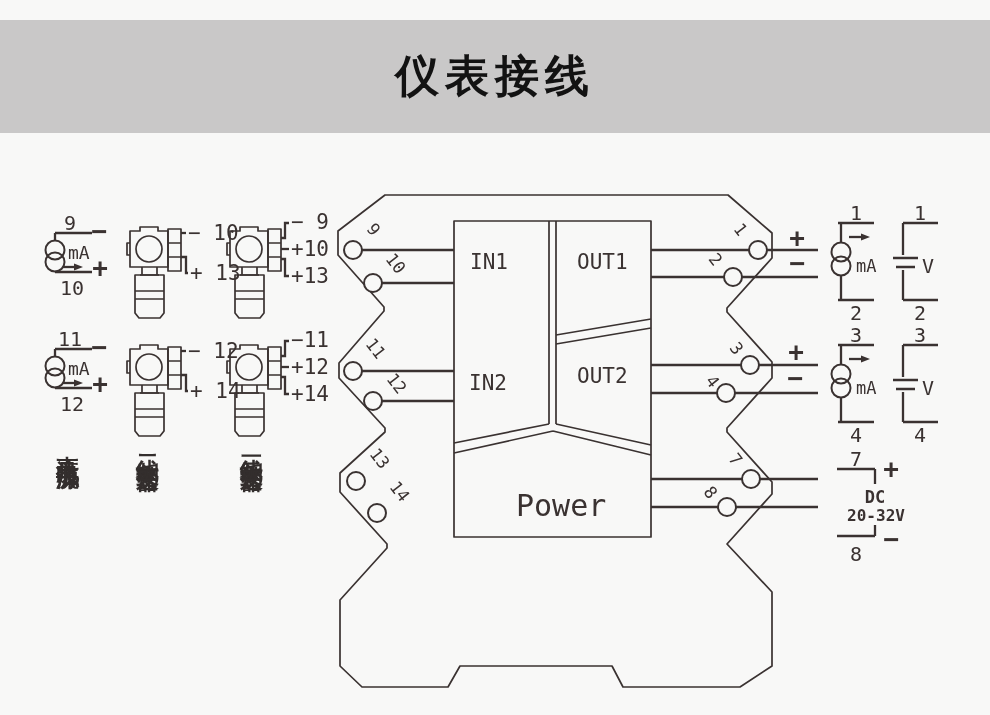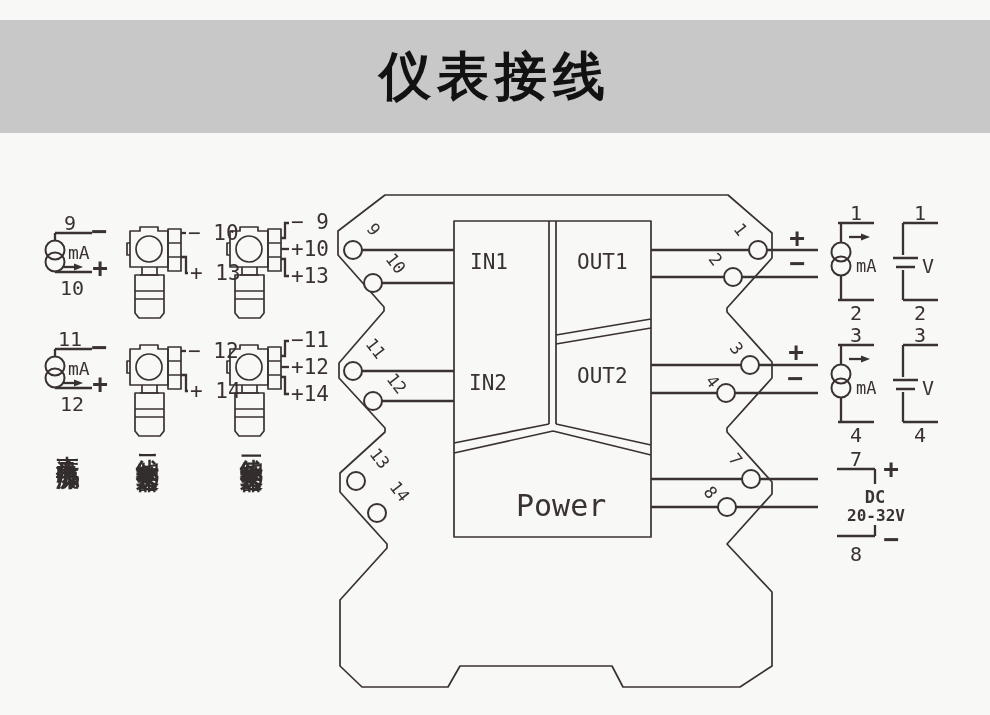--- a/index.html
+++ b/index.html
@@ -8,21 +8,21 @@
     background:#f8f8f7;
     font-family:"DejaVu Sans", sans-serif;
     color:#3a3231;
   }
   .header-band{
     position:absolute;left:0;top:20px;width:990px;height:113px;
     background:#c9c8c8;
     display:flex;flex-direction:column;align-items:center;justify-content:center;
   }
   .header-title{
-    font-size:52px;font-weight:700;color:#121212;letter-spacing:6px;
+    font-size:44px;font-weight:700;color:#121212;letter-spacing:6px;
     line-height:1.05;
   }
   .header-subtitle{
     font-size:20px;font-weight:400;color:#1d1d1d;margin-top:2px;letter-spacing:0.5px;
   }
   .vcaption{
     position:absolute;writing-mode:vertical-rl;text-orientation:upright;
     font-size:23px;font-weight:600;color:#332e2d;letter-spacing:3px;
     font-family:"DejaVu Sans", sans-serif;
   }

